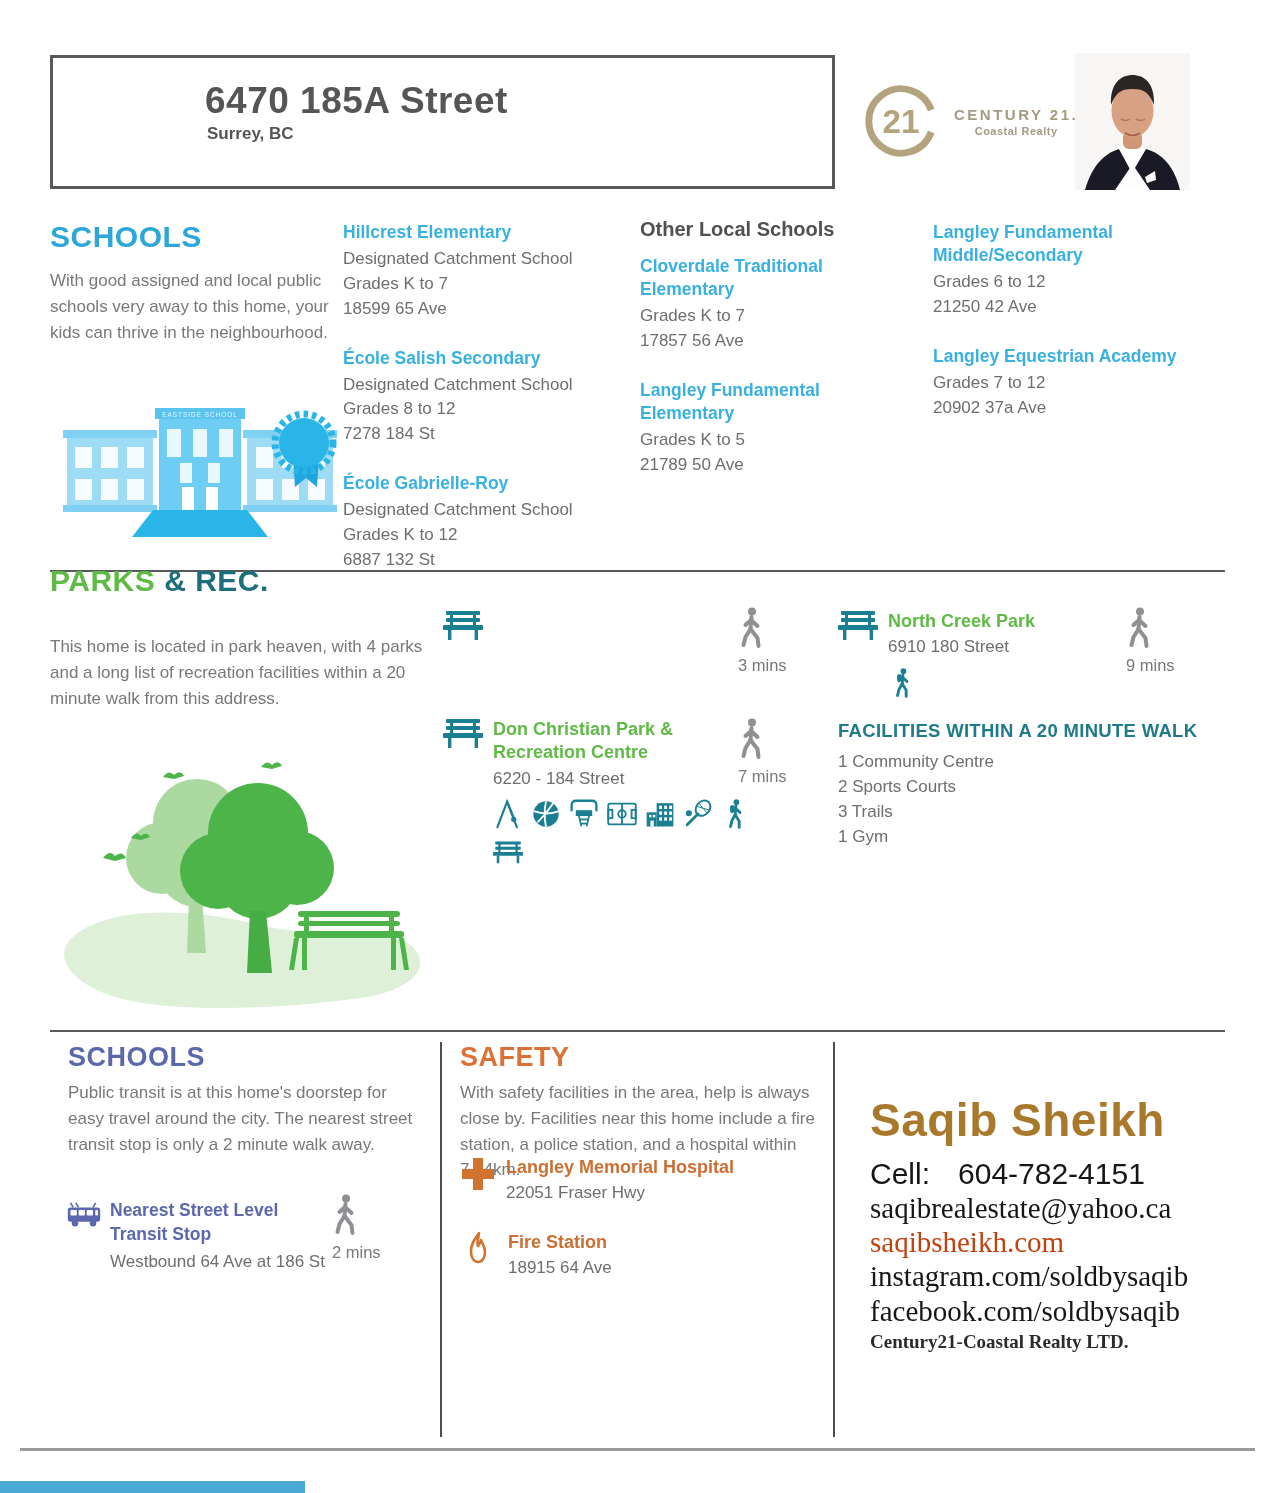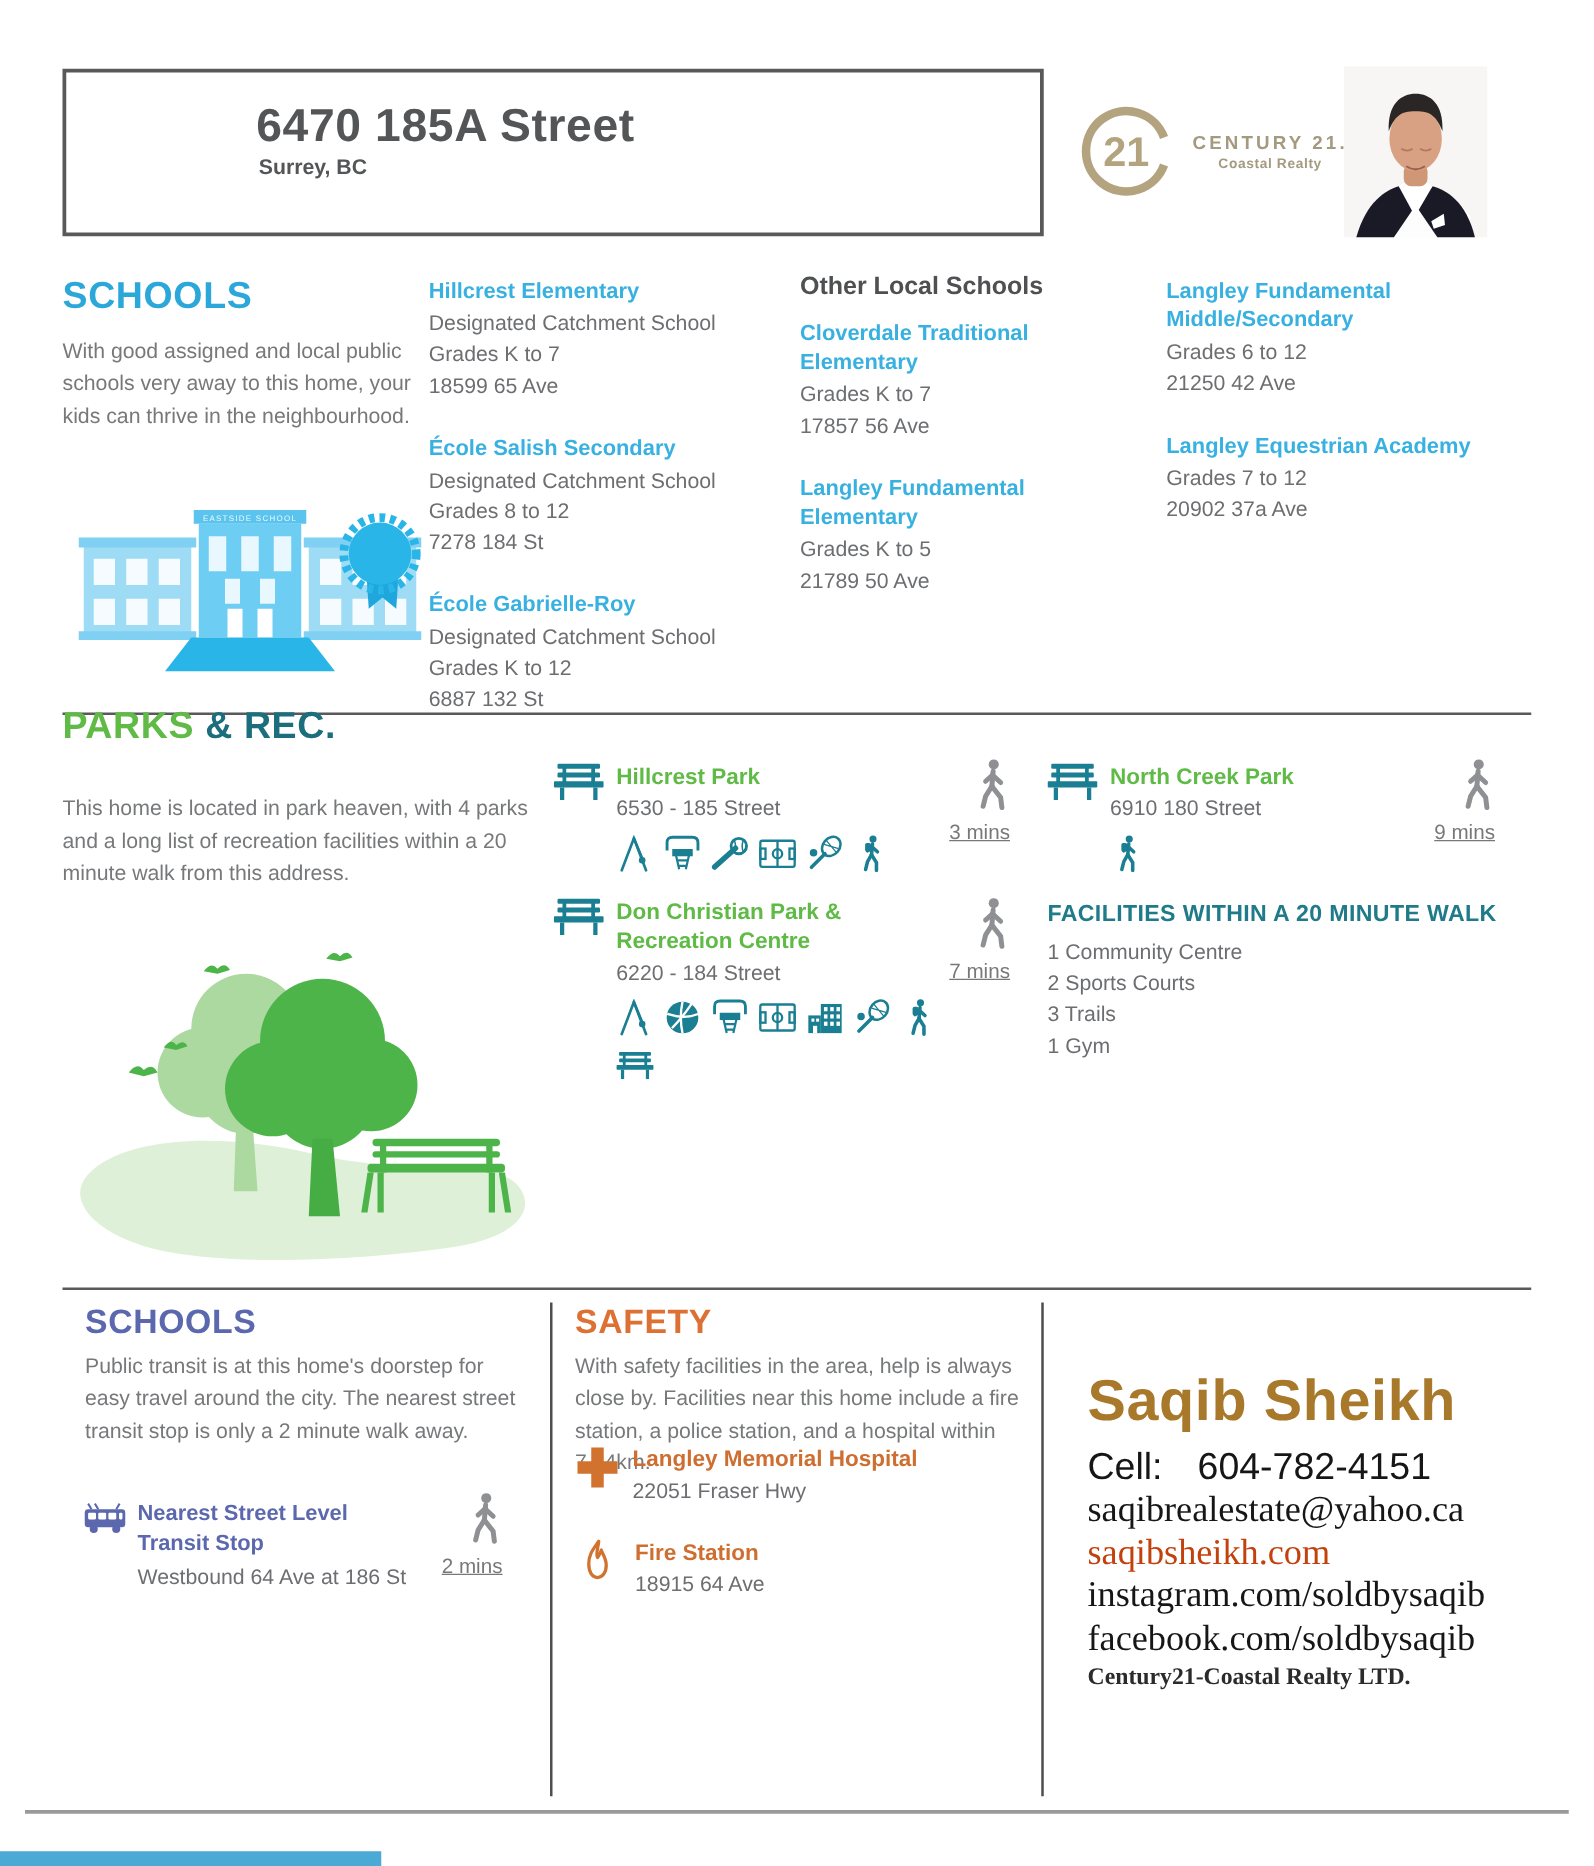--- a/index.html
+++ b/index.html
@@ -31,21 +31,21 @@
   .sch-line{font-size:17px;line-height:1.46;color:#6d6e71;}
   .oth-head{font-size:20px;font-weight:bold;color:#4f5052;margin-bottom:14px;}
 
   
   .park-row{display:flex;align-items:flex-start;}
   .park-name{color:#5fba46;font-weight:bold;font-size:18px;line-height:1.3;}
   .addr{font-size:17px;color:#6d6e71;line-height:1.45;margin-top:2px;}
   .am-row{margin-top:8px;display:flex;align-items:center;}
   .am-row svg{width:30px;height:30px;margin-right:8px;}
   .bench-ic{width:40px;height:30px;margin-right:10px;flex:none;}
-  .walk{width:70px;text-align:right;text-decoration:underline;}
+  .walk{width:70px;text-align:left;}
   .walk svg{width:27px;height:42px;}
   .mins{font-size:16.5px;color:#77787a;margin-top:3px;}
   .fac-head{font-size:18.5px;font-weight:bold;color:#1f7a8a;letter-spacing:.3px;}
   .fac-cols{display:flex;margin-top:7px;}
   .fac-col{width:197px;}
   .fac-col div{font-size:17px;line-height:25px;color:#6d6e71;}
 
   
   .stop-name{color:#5c68ae;font-weight:bold;font-size:17.5px;line-height:1.35;}
   .saf-name{color:#ce6e30;font-weight:bold;font-size:18px;line-height:1.3;}
@@ -352,44 +352,20 @@
       <path d="M216 42 q6 -8 11 -2 q6 -6 10 1 l-10 3 Z"></path>
       <path d="M58 133 q7 -9 12 -2 q7 -6 11 2 l-11 3 Z"></path>
       <path d="M86 113 q6 -8 10 -2 q6 -5 9 1 l-9 3 Z"></path>
     </g>
   </svg>
 
   <div class="abs park-row" style="left:443px;top:610px;width:290px">
     <svg class="bench-ic">
         <use href="#i-bench"></use>
       </svg>
-    <div>
-      <div class="park-name">Hillcrest Park</div>
-      <div class="addr">6530 - 185 Street</div>
-      <div class="am-row">
-          <svg class="am">
-            <use href="#i-swing"></use>
-          </svg>
-          <svg class="am">
-            <use href="#i-basketball"></use>
-          </svg>
-          <svg class="am">
-            <use href="#i-baseball"></use>
-          </svg>
-          <svg class="am">
-            <use href="#i-soccer"></use>
-          </svg>
-          <svg class="am">
-            <use href="#i-tennis"></use>
-          </svg>
-          <svg class="am">
-            <use href="#i-hiker"></use>
-          </svg>
-        </div>
-    </div>
   </div>
   <div class="abs walk" style="left:738px;top:607px">
     <svg>
         <use href="#i-walker"></use>
       </svg>
     <div class="mins">3 mins</div>
   </div>
 
   <div class="abs park-row" style="left:443px;top:718px;width:300px">
     <svg class="bench-ic">

